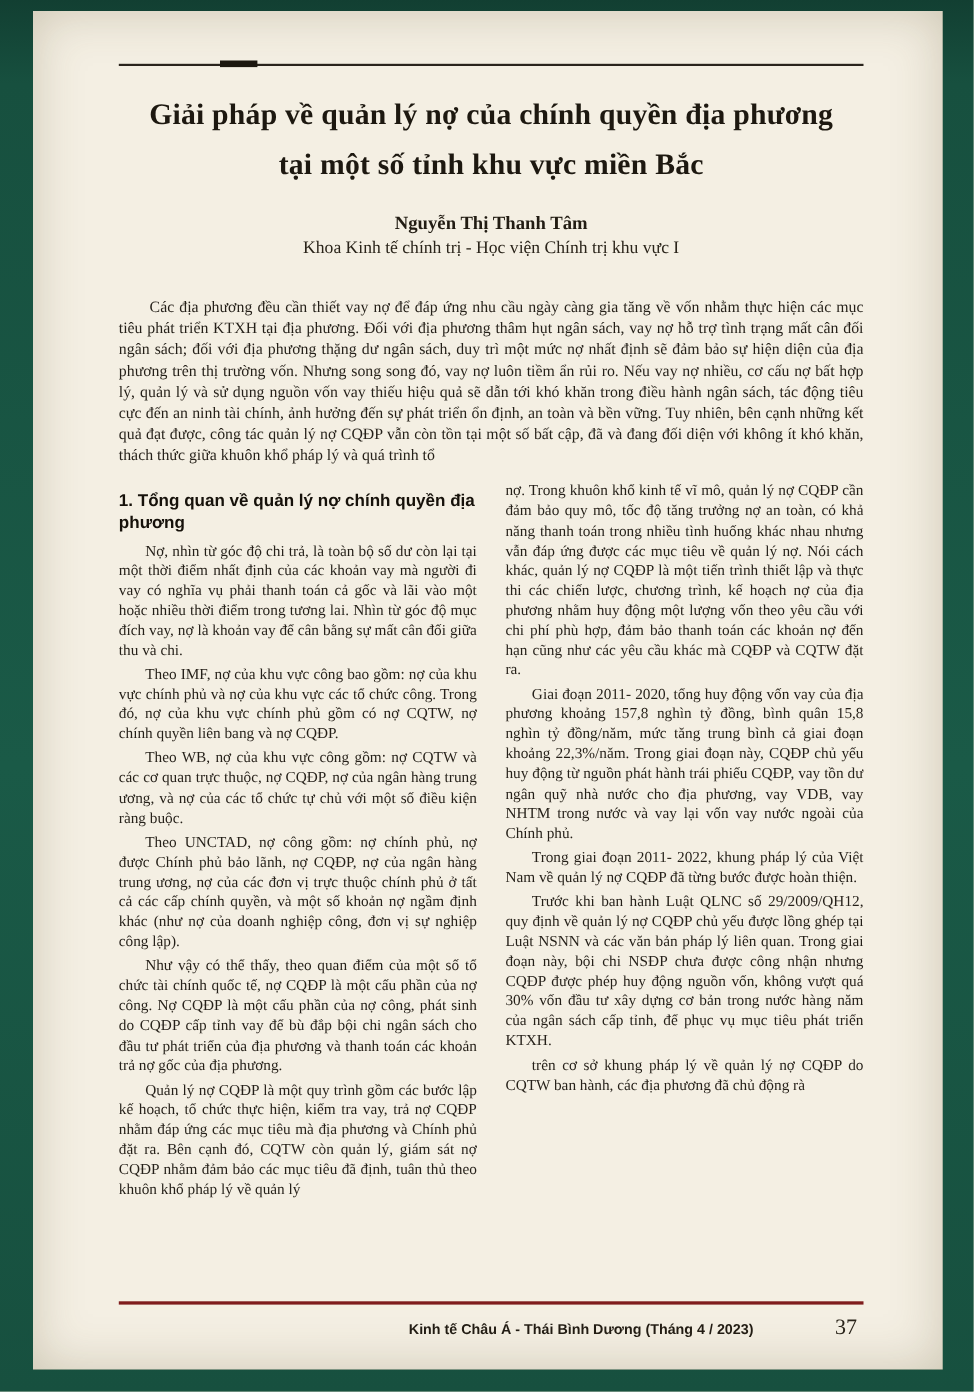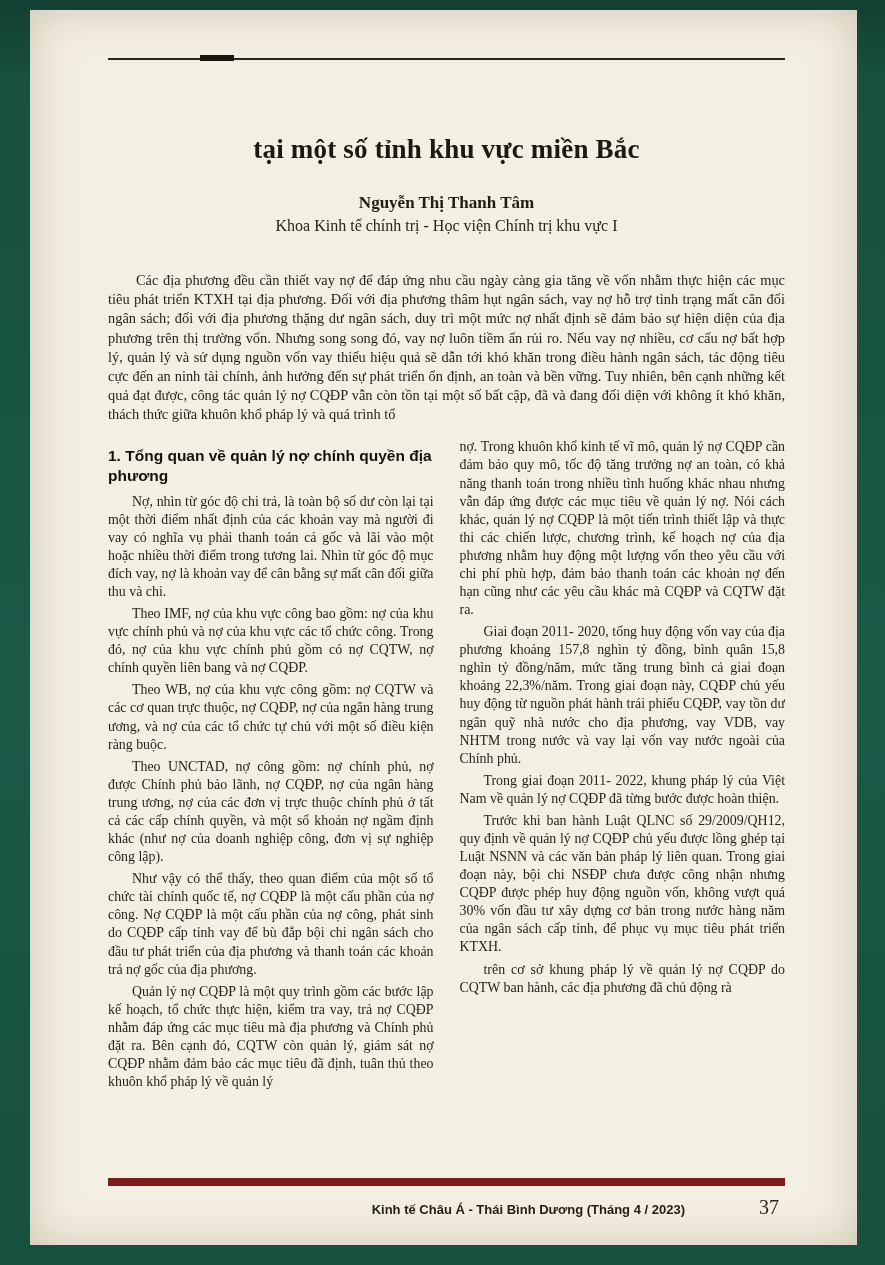--- a/index.html
+++ b/index.html
@@ -77,21 +77,21 @@
   .para {
     text-align: justify;
     text-indent: 24px;
     font-size: 13.9px;
     line-height: 1.3;
     margin-bottom: 4px;
   }
   .para.no-indent { text-indent: 0; }
   .footer {
     margin-top: auto;
-    border-top: 8px solid #7f1d1d;
+    border-top: 3px solid #7f1d1d;
     padding-top: 10px;
     display: flex;
     align-items: baseline;
   }
   .journal-line {
     margin-left: auto;
     font-family: "Liberation Sans", "DejaVu Sans", sans-serif;
     font-weight: 700;
     font-size: 13px;
     color: #221c13;
@@ -106,21 +106,21 @@
 </head>
 <body>
 
 <div class="scan-frame">
   <div class="paper">
 
     <div class="top-rule">
       <span class="tick"></span>
     </div>
 
-    <h1 class="title"><br><span>tại một số tỉnh khu vực miền Bắc</span></h1>
+    <h1 class="title"><span>Giải pháp về quản lý nợ của chính quyền địa phương</span><br><span>tại một số tỉnh khu vực miền Bắc</span></h1>
 
     <div class="byline">
       <div class="author">Nguyễn Thị Thanh Tâm</div>
       <div class="affiliation">Khoa Kinh tế chính trị - Học viện Chính trị khu vực I</div>
     </div>
 
     <p class="abstract">Các địa phương đều cần thiết vay nợ để đáp ứng nhu cầu ngày càng gia tăng về vốn nhằm thực hiện các mục tiêu phát triển KTXH tại địa phương. Đối với địa phương thâm hụt ngân sách, vay nợ hỗ trợ tình trạng mất cân đối ngân sách; đối với địa phương thặng dư ngân sách, duy trì một mức nợ nhất định sẽ đảm bảo sự hiện diện của địa phương trên thị trường vốn. Nhưng song song đó, vay nợ luôn tiềm ẩn rủi ro. Nếu vay nợ nhiều, cơ cấu nợ bất hợp lý, quản lý và sử dụng nguồn vốn vay thiếu hiệu quả sẽ dẫn tới khó khăn trong điều hành ngân sách, tác động tiêu cực đến an ninh tài chính, ảnh hưởng đến sự phát triển ổn định, an toàn và bền vững. Tuy nhiên, bên cạnh những kết quả đạt được, công tác quản lý nợ CQĐP vẫn còn tồn tại một số bất cập, đã và đang đối diện với không ít khó khăn, thách thức giữa khuôn khổ pháp lý và quá trình tổ</p>
 
     <div class="columns">
 

